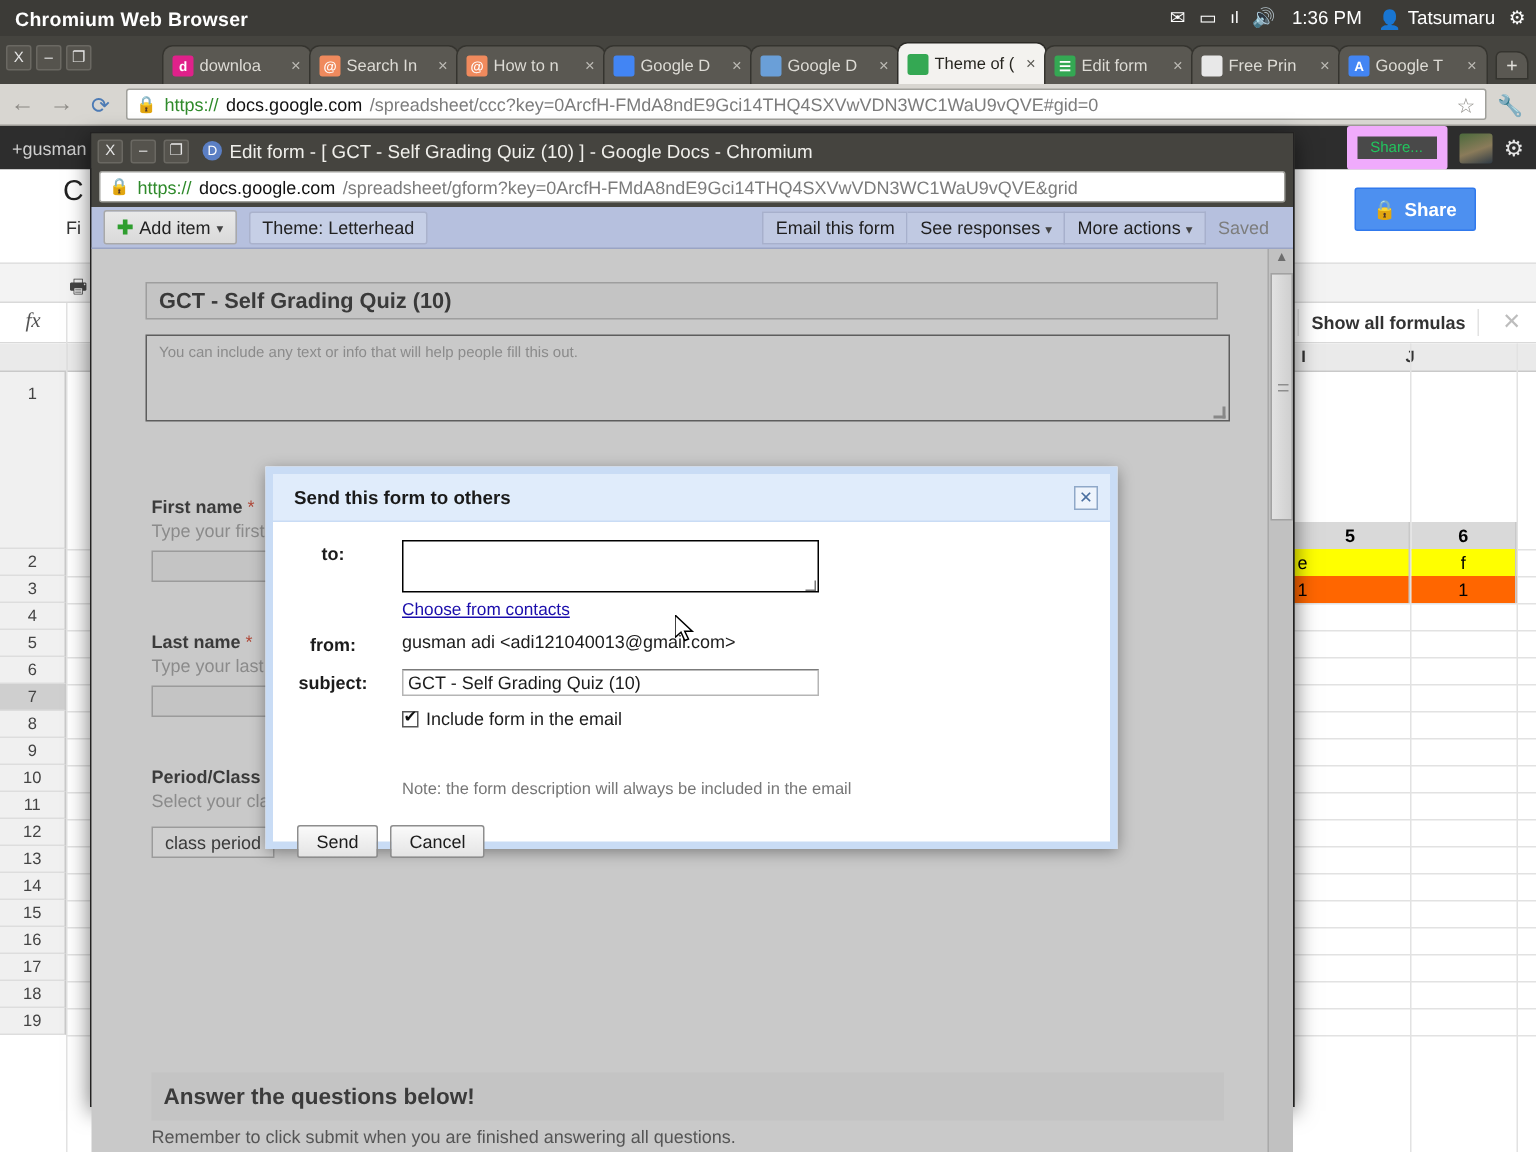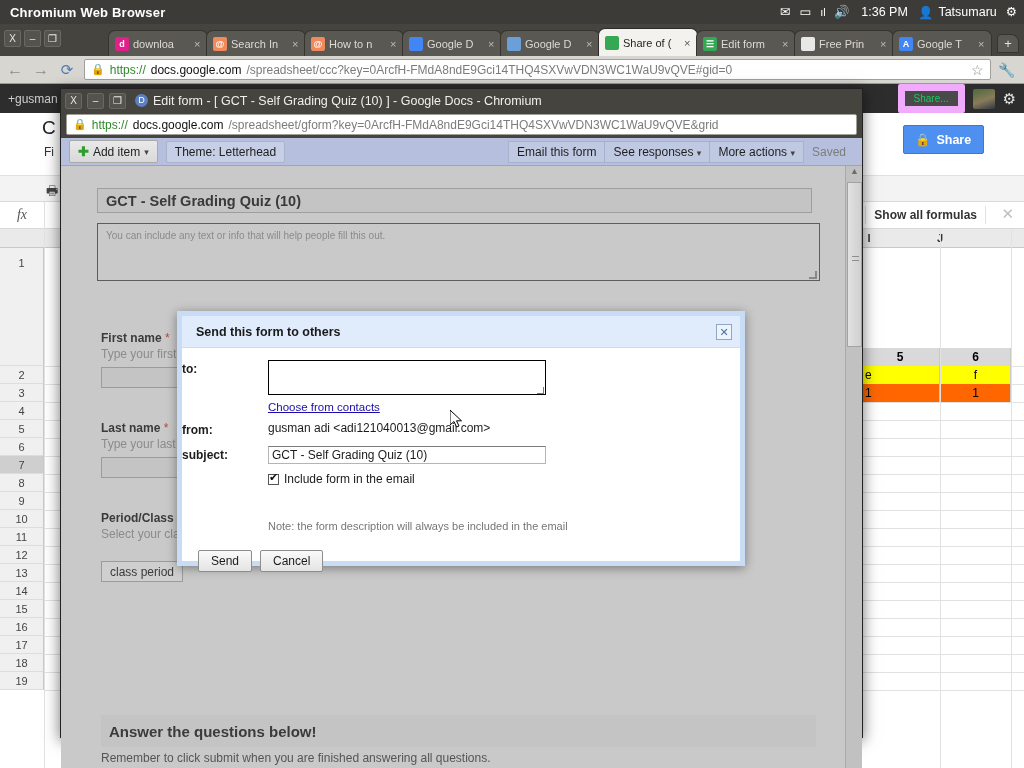--- a/index.html
+++ b/index.html
@@ -230,21 +230,21 @@
   }
   #form-desc-box .resizer { position:absolute; right:2px; bottom:1px; width:8px; height:8px;
      border-right:2px solid #888; border-bottom:2px solid #888; transform: skewX(-0deg); }
 
   .q-block { position:absolute; left:40px; width:330px; }
   .q-title { font-size:12px; font-weight:bold; color:#3b3b3b; }
   .q-title .req { color:#b04a3a; font-weight:normal; }
   .q-help { font-size:12px; color:#8b8b8b; margin-top:2px; }
   .q-input { margin-top:6px; width:258px; height:21px; background:#c4c4c4;
      border:1px solid #9b9b9b; }
-  .q-select { margin-top:20px; height:21px; background:#cfcfcf; border:1px solid #9b9b9b;
+  .q-select { margin-top:10px; height:21px; background:#cfcfcf; border:1px solid #9b9b9b;
      display:inline-flex; align-items:center; padding:0 8px; font-size:12px; color:#3a3a3a; }
 
   #section-head {
     position:absolute; left:40px; top:549px; width:715px; height:32px;
     background:#c4c4c4; display:flex; align-items:center; padding-left:8px;
     font-size:15px; font-weight:bold; color:#3b3b3b;
   }
   #section-note { position:absolute; left:40px; top:585px; font-size:12px; color:#555; }
 
   #published-bar {
@@ -264,21 +264,21 @@
     height:32px; background:#e0ecfb; border-bottom:1px solid #c9dcf5;
     display:flex; align-items:center; padding: 0 8px 0 14px;
   }
   #modal-title { font-size:12.5px; font-weight:bold; color:#1a1a1a; }
   #modal-close {
     margin-left:auto; width:16px; height:16px; border:1px solid #8fa8c8;
     background:#eef4fc; color:#4a6fa0; font-size:11px; line-height:14px; text-align:center;
   }
   #modal-body { position:relative; padding: 12px 0 0 0; height:217px; }
   .frow { display:flex; margin-bottom:6px; }
-  .flabel { width:86px; text-align:left; padding-right:6px; font-size:12px;
+  .flabel { width:86px; text-align:center; padding-right:6px; font-size:12px;
      font-weight:bold; color:#1c1c1c; padding-top:2px; }
   .fval { font-size:12px; color:#1c1c1c; }
   #to-field {
     width:278px; height:35px; background:#fff; border:1px solid #000; position:relative;
   }
   #to-field .resizer { position:absolute; right:1px; bottom:0px; width:7px; height:7px;
      border-right:1px solid #777; border-bottom:1px solid #777; }
   #contacts-link { font-size:11.5px; color:#1a0dab; text-decoration:underline; }
   #subject-field {
     width:278px; height:18px; background:#fff;
@@ -434,21 +434,21 @@
       <span class="tlabel">Google D</span>
       <span class="tclose">×</span>
     </div>
     <div class="tab" style="left:500px;width:100px">
       <span class="favicon" style="background:#6a9fd8"></span>
       <span class="tlabel">Google D</span>
       <span class="tclose">×</span>
     </div>
     <div class="tab active" style="left:598px;width:100px">
       <span class="favicon" style="background:#34a853"></span>
-      <span class="tlabel">Share of (</span>
+      <span class="tlabel">Theme of (</span>
       <span class="tclose">×</span>
     </div>
     <div class="tab" style="left:696px;width:100px">
       <span class="favicon" style="background:#34a853">☰</span>
       <span class="tlabel">Edit form</span>
       <span class="tclose">×</span>
     </div>
     <div class="tab" style="left:794px;width:100px">
       <span class="favicon" style="background:#e8e8e8"></span>
       <span class="tlabel">Free Prin</span>

